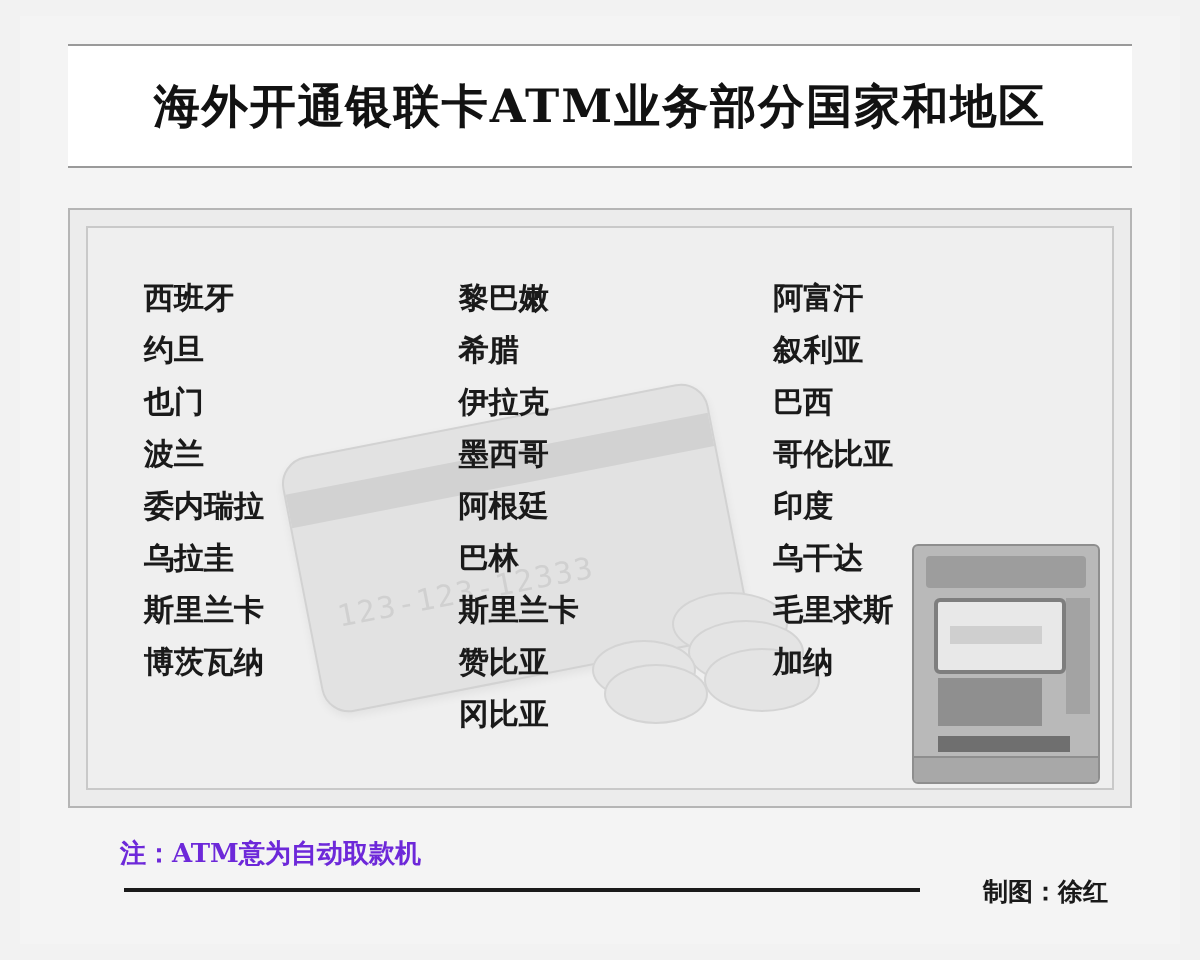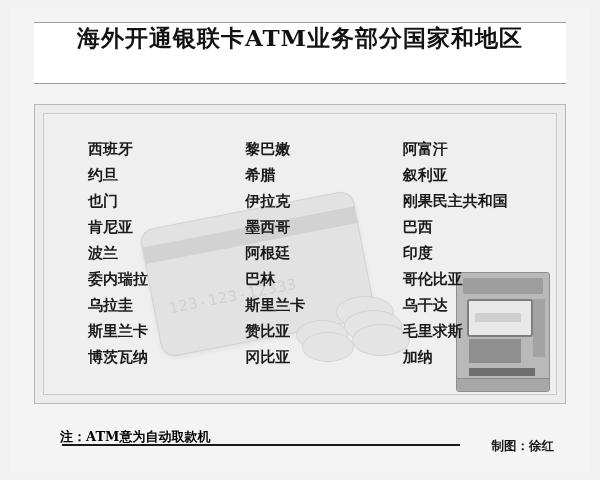--- a/index.html
+++ b/index.html
@@ -35,20 +35,21 @@
     position: absolute;
     left: 34px;
     top: 22px;
     width: 532px;
     height: 62px;
     background: #ffffff;
     border-top: 1px solid #9a9a9a;
     border-bottom: 1px solid #9a9a9a;
     box-sizing: border-box;
     display: flex;
+    align-items: center;
     justify-content: center;
   }
   .title-text {
     font-family: "DejaVu Serif", "Liberation Serif", serif;
     font-weight: bold;
     font-size: 23px;
     letter-spacing: 1px;
     color: #121212;
     white-space: nowrap;
   }
@@ -171,21 +172,20 @@
   .columns {
     position: absolute;
     left: 28px;
     top: 22px;
     right: 12px;
     display: flex;
   }
   .col {
     display: flex;
     flex-direction: column;
-    margin-left: 16px;
   }
   .col.col-1 { width: 172px; }
   .col.col-2 { width: 172px; }
   .col.col-3 { width: 172px; }
   .country {
     font-family: "DejaVu Serif", "Liberation Serif", serif;
     font-size: 15px;
     font-weight: bold;
     color: #1a1a1a;
     line-height: 26px;
@@ -195,23 +195,22 @@
     z-index: 2;
   }
   
   .note {
     position: absolute;
     left: 60px;
     top: 418px;
     font-family: "DejaVu Serif", "Liberation Serif", serif;
     font-size: 13px;
     font-weight: bold;
-    color: #000000;
+    color: #6d28d9;
     white-space: nowrap;
-    margin-top: 10px;
   }
   .rule {
     position: absolute;
     left: 62px;
     top: 444px;
     width: 398px;
     height: 2px;
     background: #1a1a1a;
   }
   .credit {
@@ -257,45 +256,43 @@
         <div class="atm-keys"></div>
         <div class="atm-slot"></div>
         <div class="atm-base"></div>
       </div>
 
       <div class="columns">
         <div class="col col-1">
           <div class="country">西班牙</div>
           <div class="country">约旦</div>
           <div class="country">也门</div>
-          <div class="country">肯尼亚</div>
           <div class="country">波兰</div>
           <div class="country">委内瑞拉</div>
           <div class="country">乌拉圭</div>
           <div class="country">斯里兰卡</div>
           <div class="country">博茨瓦纳</div>
         </div>
         <div class="col col-2">
           <div class="country">黎巴嫩</div>
           <div class="country">希腊</div>
           <div class="country">伊拉克</div>
           <div class="country">墨西哥</div>
           <div class="country">阿根廷</div>
           <div class="country">巴林</div>
           <div class="country">斯里兰卡</div>
           <div class="country">赞比亚</div>
           <div class="country">冈比亚</div>
         </div>
         <div class="col col-3">
           <div class="country">阿富汗</div>
           <div class="country">叙利亚</div>
-          <div class="country">刚果民主共和国</div>
           <div class="country">巴西</div>
+          <div class="country">哥伦比亚</div>
           <div class="country">印度</div>
-          <div class="country">哥伦比亚</div>
           <div class="country">乌干达</div>
           <div class="country">毛里求斯</div>
           <div class="country">加纳</div>
         </div>
       </div>
 
     </div>
   </div>
 
   <div class="note">注：ATM意为自动取款机</div>

